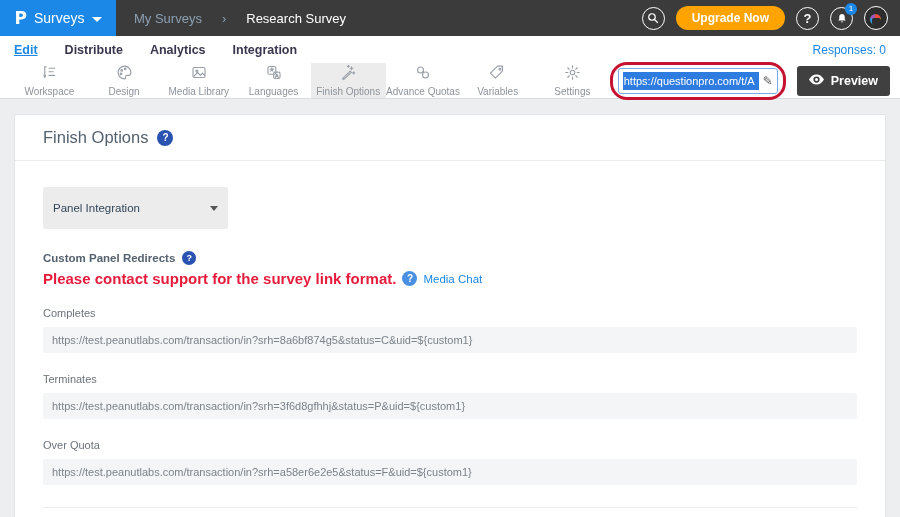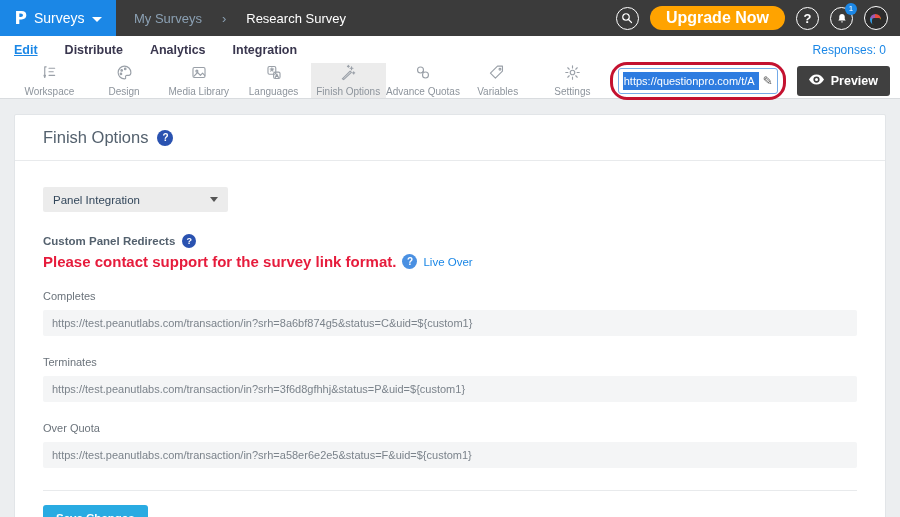--- a/index.html
+++ b/index.html
@@ -12,21 +12,21 @@
   .brand .logo { font-size:17px; font-weight:bold; font-family:"DejaVu Sans",sans-serif; }
   .brand .product { font-size:14px; }
   .brand .caret { width:0; height:0; border-left:5px solid transparent; border-right:5px solid transparent; border-top:5px solid #fff; margin-top:2px; }
   .breadcrumb { display:flex; align-items:center; gap:20px; padding-left:18px; font-size:13px; }
   .crumb-parent { color:#8ba0b3; cursor:pointer; }
   .crumb-sep { color:#8ba0b3; font-size:13px; }
   .crumb-current { color:#ffffff; }
   .header-right { margin-left:auto; display:flex; align-items:center; gap:11px; padding-right:12px; }
   .circle-btn { width:23px; height:23px; border:1.5px solid #fff; border-radius:50%; display:flex; align-items:center; justify-content:center; color:#fff; cursor:pointer; background:transparent; position:relative; }
   .circle-btn svg { display:block; }
-  .upgrade-btn { background:#ffa300; color:#fff; border:none; border-radius:13px; height:24px; padding:0 16px; font-size:16px; font-weight:bold; font-family:inherit; cursor:pointer; }
+  .upgrade-btn { background:#ffa300; color:#fff; border:none; border-radius:13px; height:24px; padding:0 16px; font-size:12px; font-weight:bold; font-family:inherit; cursor:pointer; }
   .qmark { font-size:13px; font-weight:bold; }
   .badge { position:absolute; top:-5px; right:-5px; background:#1b87e6; color:#fff; font-size:8px; width:12px; height:12px; border-radius:50%; display:flex; align-items:center; justify-content:center; }
   .avatar { width:24px; height:24px; border:1.5px solid #fff; border-radius:50%; background:#2c2c2c; position:relative; overflow:hidden; cursor:pointer; }
   .avatar .gauge { position:absolute; left:5px; top:7px; width:11px; height:11px; border-radius:50%; background:conic-gradient(#e74c3c 0 20%, #f1c40f 20% 40%, #2ecc71 40% 60%, #3498db 60% 80%, #9b59b6 80% 100%); }
   .avatar .gauge-mask { position:absolute; left:7px; top:11px; width:9px; height:7px; background:#2c2c2c; border-radius:2px; }
 
   
   .nav-row { height:27px; background:#fff; display:flex; align-items:center; padding:0 14px; }
   .nav-tab { margin-right:27px; font-size:12.5px; font-weight:bold; color:#39364e; cursor:pointer; }
   .nav-tab.active { color:#1b87e6; text-decoration:underline; }
@@ -47,21 +47,21 @@
 
   
   .card { margin:15px 14px; background:#fff; border:1px solid #e2e5e8; border-radius:2px; }
   .card-header { padding:13px 28px; border-bottom:1px solid #e8eaec; display:flex; align-items:center; gap:9px; }
   .card-title { font-size:16.5px; color:#54616e; }
   .help-icon { width:16px; height:16px; border-radius:50%; background:#2a52b0; color:#fff; font-size:10px; font-weight:bold; display:flex; align-items:center; justify-content:center; cursor:pointer; }
   .help-icon.small { width:14px; height:14px; font-size:9px; }
   .help-icon.chat { background:#4a90e2; width:15px; height:15px; }
   .card-body { padding:26px 28px 16px 28px; }
 
-  .panel-select { width:185px; height:25px; background:#ececec; border:none; border-radius:2px; display:flex; align-items:center; justify-content:space-between; padding:0 10px; cursor:pointer; }
+  .panel-select { width:185px; height:42px; background:#ececec; border:none; border-radius:2px; display:flex; align-items:center; justify-content:space-between; padding:0 10px; cursor:pointer; }
   .panel-select-value { font-size:11.5px; color:#33475b; }
   .select-caret { width:0; height:0; border-left:4px solid transparent; border-right:4px solid transparent; border-top:5px solid #555; }
 
   .section-title-row { margin-top:22px; display:flex; align-items:center; gap:7px; }
   .section-title { font-size:11.5px; font-weight:bold; color:#54616e; }
   .warning-row { margin-top:5px; display:flex; align-items:center; gap:6px; }
   .warning-text { font-size:15px; font-weight:bold; color:#e61c3c; }
   .live-chat { font-size:11.5px; color:#1b87e6; cursor:pointer; }
 
   .field-label { margin-top:20px; font-size:11px; color:#6b737b; }
@@ -242,21 +242,21 @@
     </div>
 
     <div class="section-title-row">
       <span class="section-title">Custom Panel Redirects</span>
       <span class="help-icon small">?</span>
     </div>
 
     <div class="warning-row">
       <span class="warning-text">Please contact support for the survey link format.</span>
       <span class="help-icon chat">?</span>
-      <span class="live-chat">Live Over</span>
+      <span class="live-chat">Media Chat</span>
     </div>
 
     <div class="field-label">Completes</div>
     <div class="field-box">https://test.peanutlabs.com/transaction/in?srh=8a6bf874g5&amp;status=C&amp;uid=${custom1}</div>
 
     <div class="field-label">Terminates</div>
     <div class="field-box">https://test.peanutlabs.com/transaction/in?srh=3f6d8gfhhj&amp;status=P&amp;uid=${custom1}</div>
 
     <div class="field-label">Over Quota</div>
     <div class="field-box">https://test.peanutlabs.com/transaction/in?srh=a58er6e2e5&amp;status=F&amp;uid=${custom1}</div>

